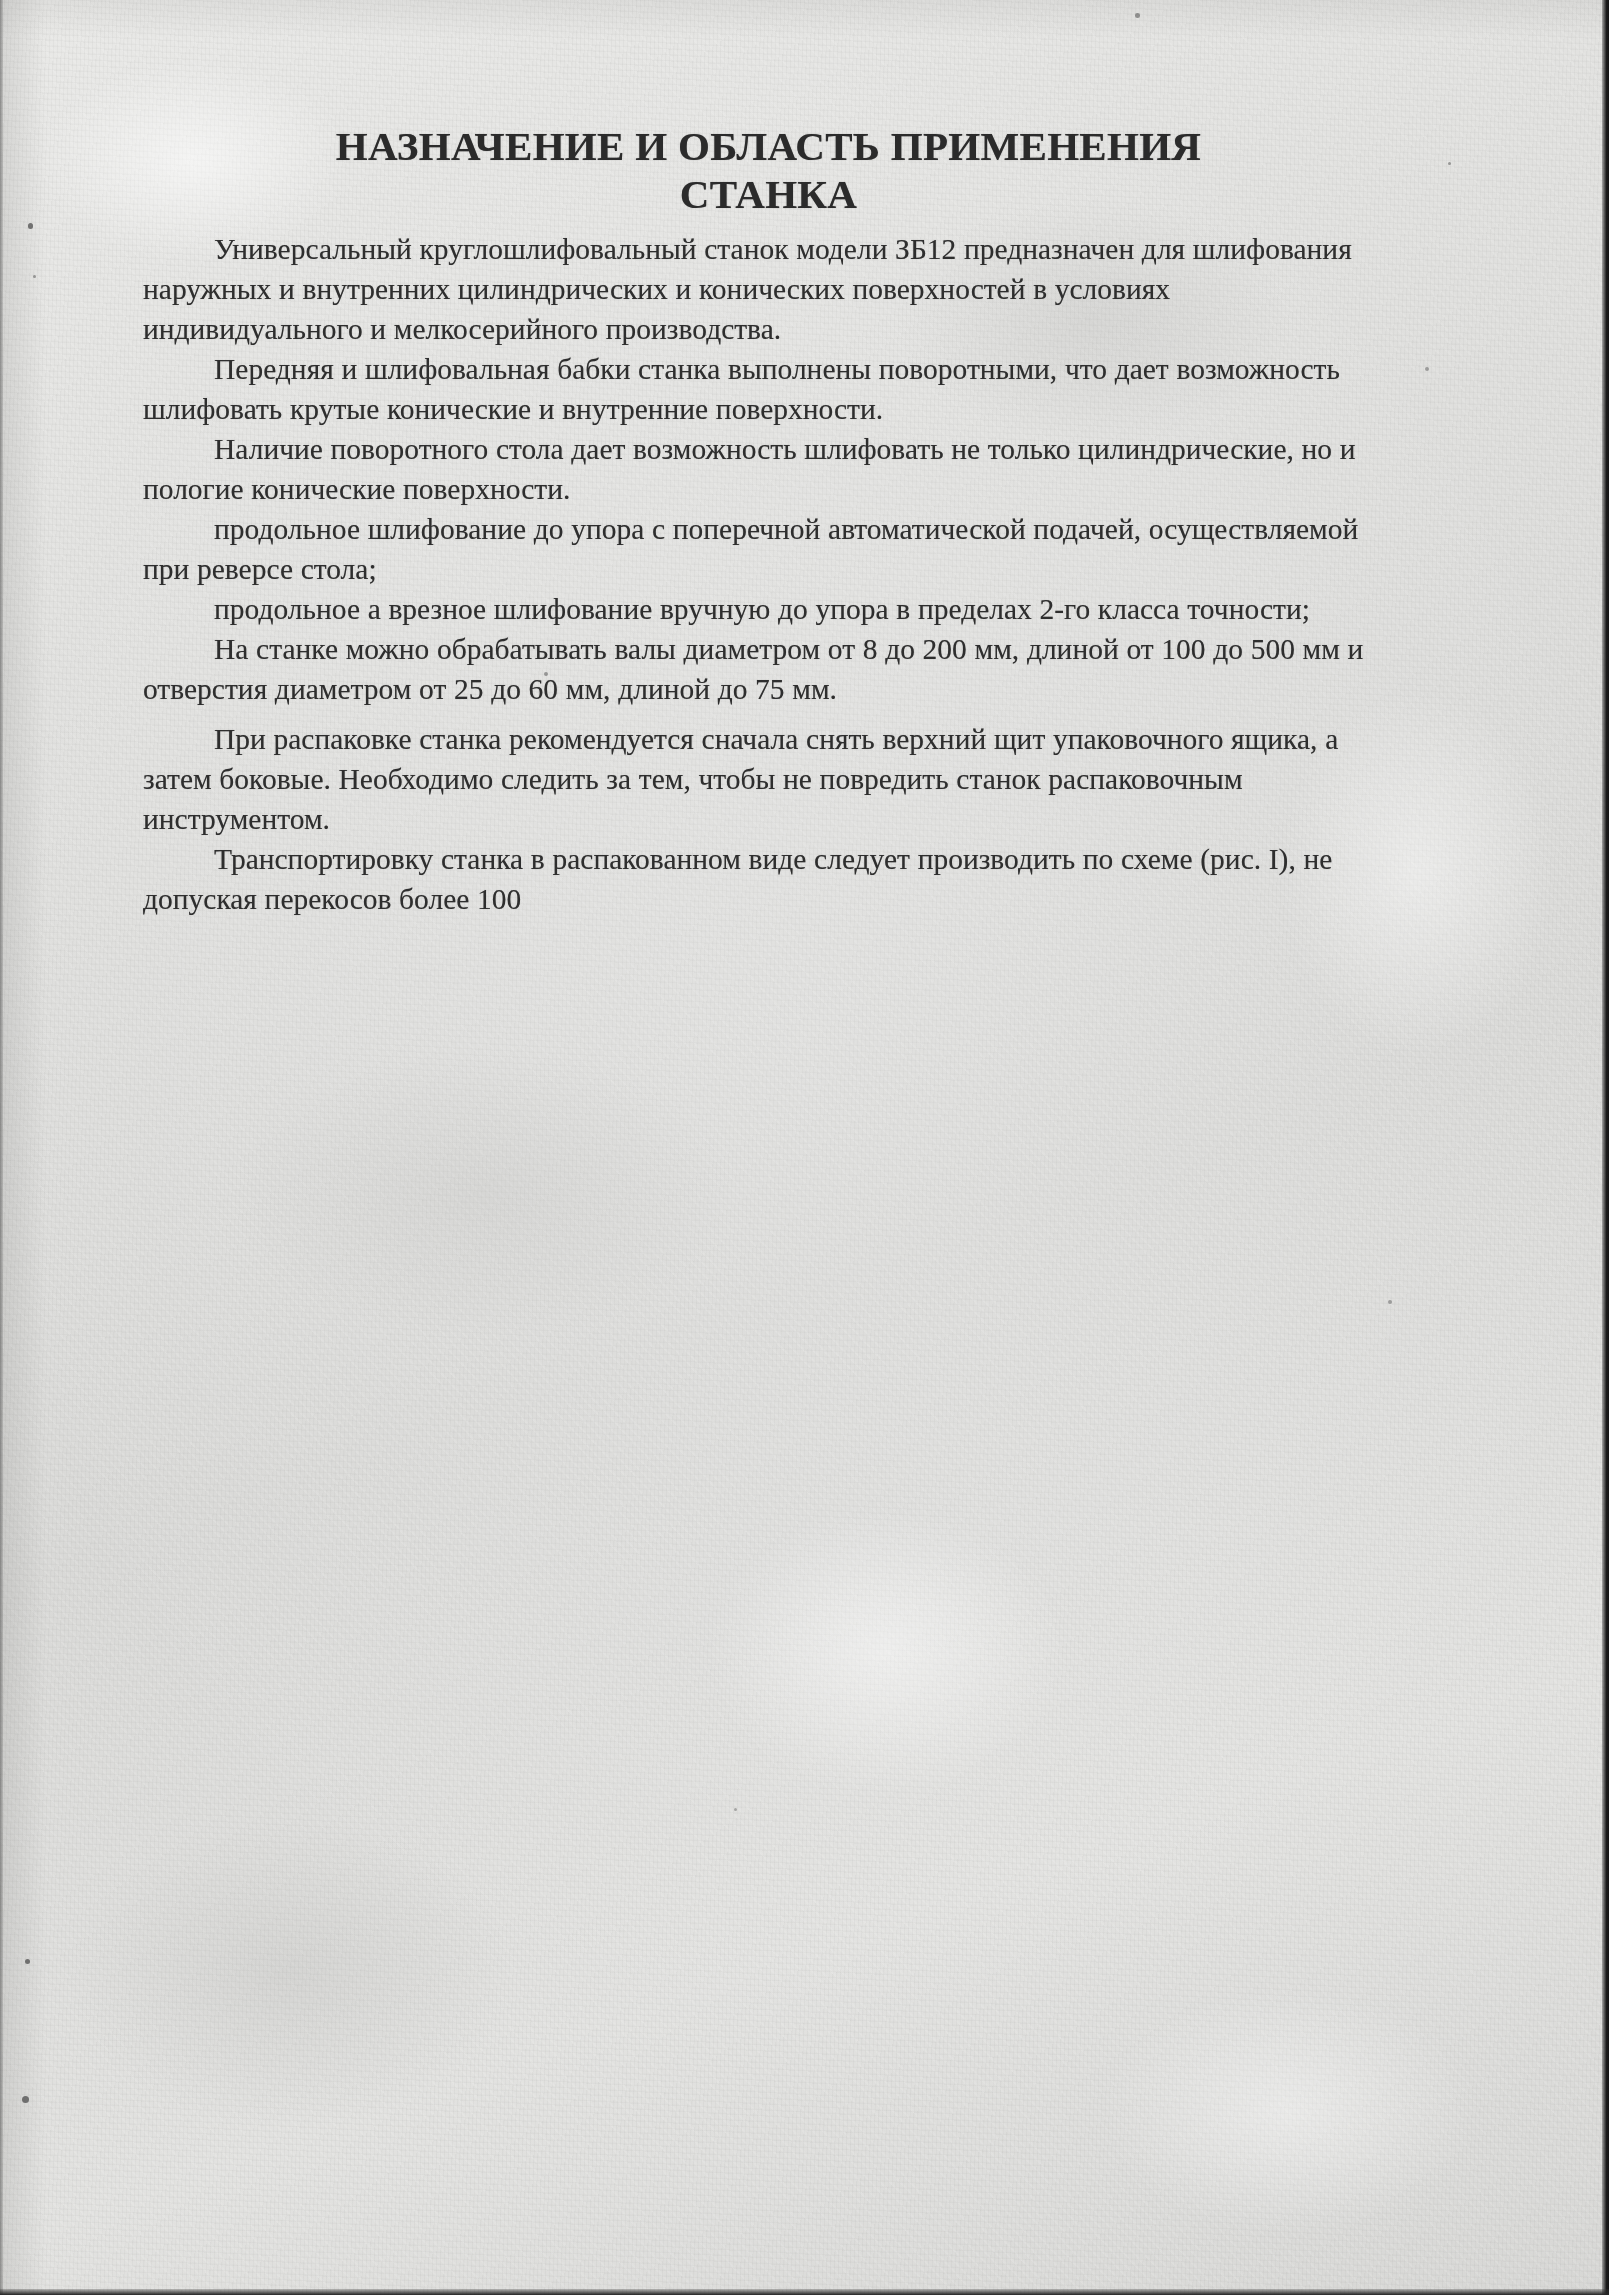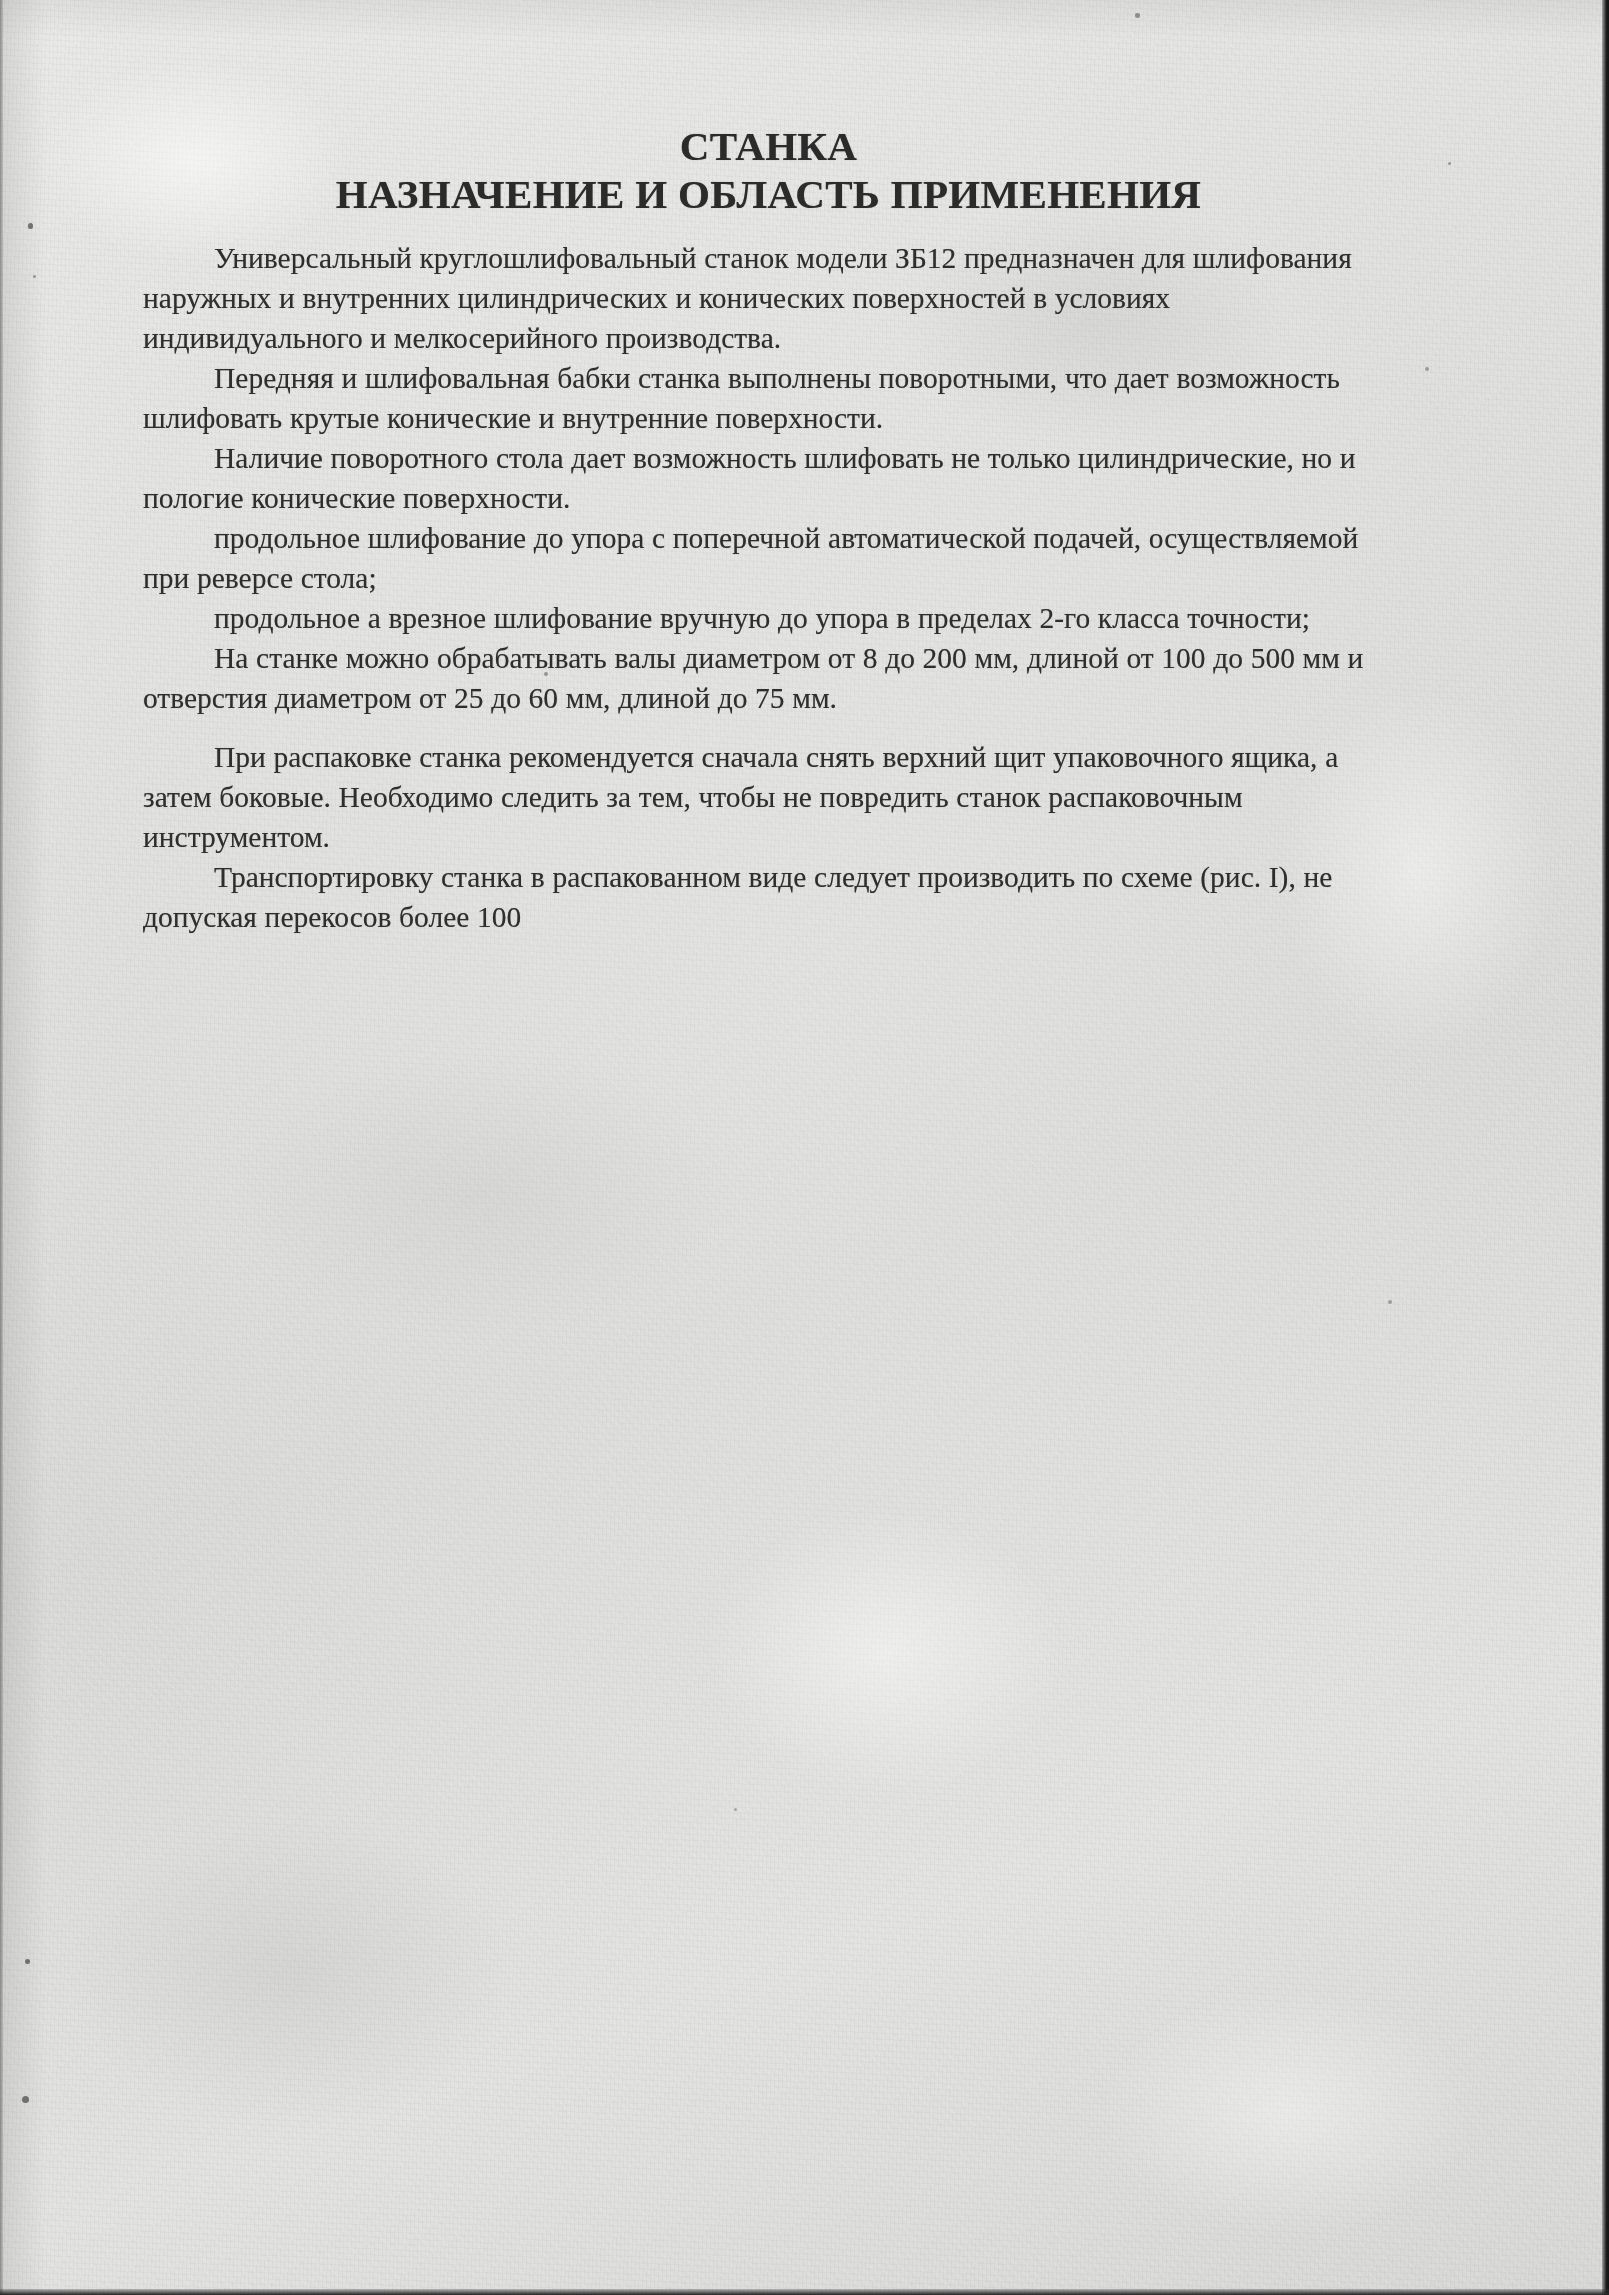--- a/index.html
+++ b/index.html
@@ -104,21 +104,21 @@
     font-family: "Liberation Serif", "DejaVu Serif", serif;
     font-size: 29.5px;
     line-height: 40px;
     color: #2e2e2e;
     text-align: left;
     text-indent: 71px;
     text-shadow: 0 0 0.7px rgba(60,60,60,.45);
     word-spacing: 0.3px;
   }
 
-  p.para.first-after-heading { margin-top: 19px; }
+  p.para.first-after-heading { margin-top: 10px; }
 
   .body-block { margin-top: 3.9px; }
 
   
   .speck {
     position: absolute;
     background: #4c4c4c;
     border-radius: 50%;
     opacity: .75;
   }
@@ -137,22 +137,22 @@
   <div class="speck" style="left:1135px;top:13px;   width:4.6px;  height:4.6px; opacity:.55;"></div>
   <div class="speck" style="left:1448px;top:162px;  width:3.3px;  height:3.3px; opacity:.5;"></div>
   <div class="speck" style="left:1425px;top:367px;  width:3.9px;  height:3.9px; opacity:.45;"></div>
   <div class="speck" style="left:544px; top:672px; width:3.9px;  height:3.9px; opacity:.5;"></div>
   <div class="speck" style="left:1388px;top:1300px; width:3.9px;  height:3.9px; opacity:.45;"></div>
   <div class="speck" style="left:734px;top:1808px; width:3.3px;  height:3.3px; opacity:.4;"></div>
 
   <div class="content">
 
     <h1 class="heading">
+      <span class="ln">НАЗНАЧЕНИЕ И ОБЛАСТЬ ПРИМЕНЕНИЯ</span>
       <span class="ln">СТАНКА</span>
-      <span class="ln">НАЗНАЧЕНИЕ И ОБЛАСТЬ ПРИМЕНЕНИЯ</span>
     </h1>
 
     <div class="body-block">
       <p class="para first-after-heading">Универсальный круглошлифовальный станок модели ЗБ12 предназначен для шлифования наружных и внутренних цилиндрических и конических поверхностей в условиях индивидуального и мелкосерийного производства.</p>
       <p class="para">Передняя и шлифовальная бабки станка выполнены поворотными, что дает возможность шлифовать крутые конические и внутренние поверхности.</p>
       <p class="para">Наличие поворотного стола дает возможность шлифовать не только цилиндрические, но и пологие конические поверхности.</p>
       <p class="para">продольное шлифование до упора с поперечной автоматической подачей, осуществляемой при реверсе стола;</p>
       <p class="para">продольное а врезное шлифование вручную до упора в пределах 2-го класса точности;</p>
       <p class="para">На станке можно обрабатывать валы диаметром от 8 до 200 мм, длиной от 100 до 500 мм и отверстия диаметром от 25 до 60 мм, длиной до 75 мм.</p>
     </div>

